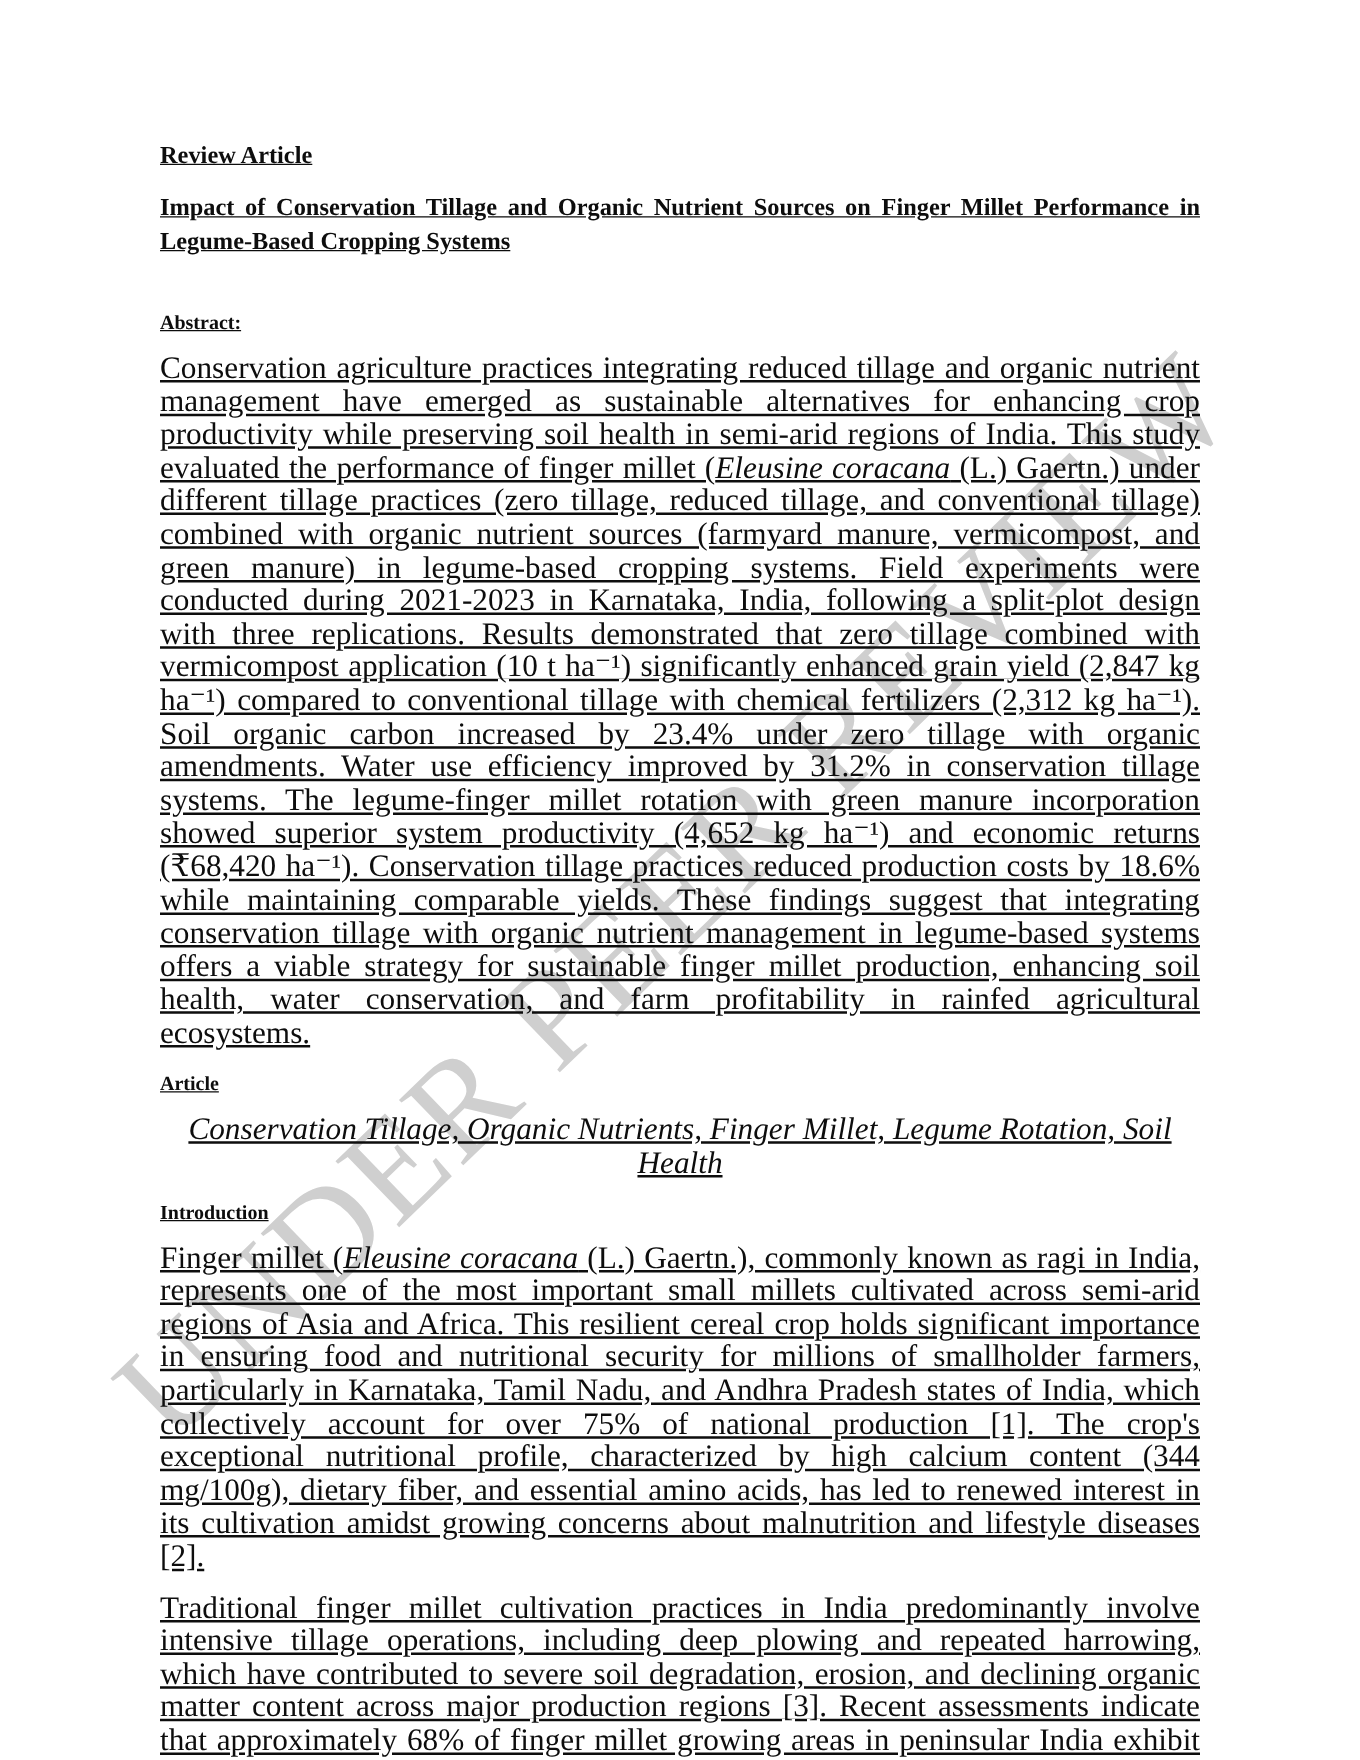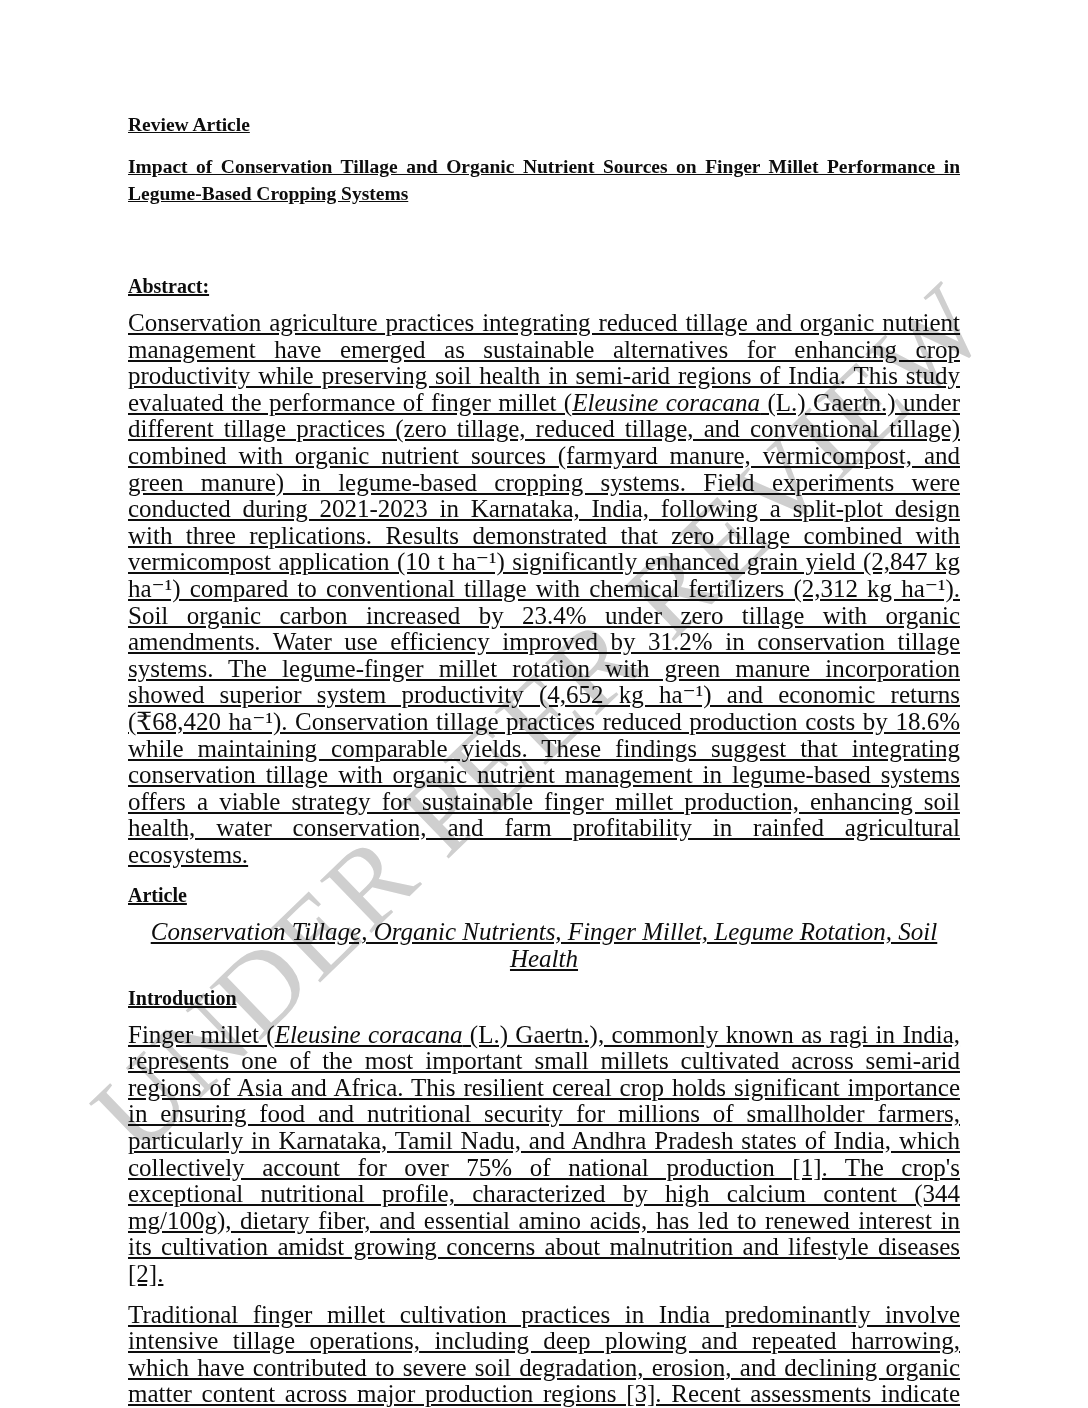--- a/index.html
+++ b/index.html
@@ -37,24 +37,24 @@
     font-size: 19.5px;
     font-weight: bold;
     line-height: 26px;
     margin-bottom: 16px;
   }
   .paper-title {
     font-size: 19.5px;
     font-weight: bold;
     line-height: 26.5px;
     text-align: justify;
-    margin-bottom: 66px;
+    margin-bottom: 38px;
   }
   .heading {
-    font-size: 20px;
+    font-size: 16px;
     font-weight: bold;
     line-height: 27px;
     margin-bottom: 10px;
   }
   .para {
     font-size: 25px;
     line-height: 26.6px;
     text-align: justify;
     margin-bottom: 14px;
   }

